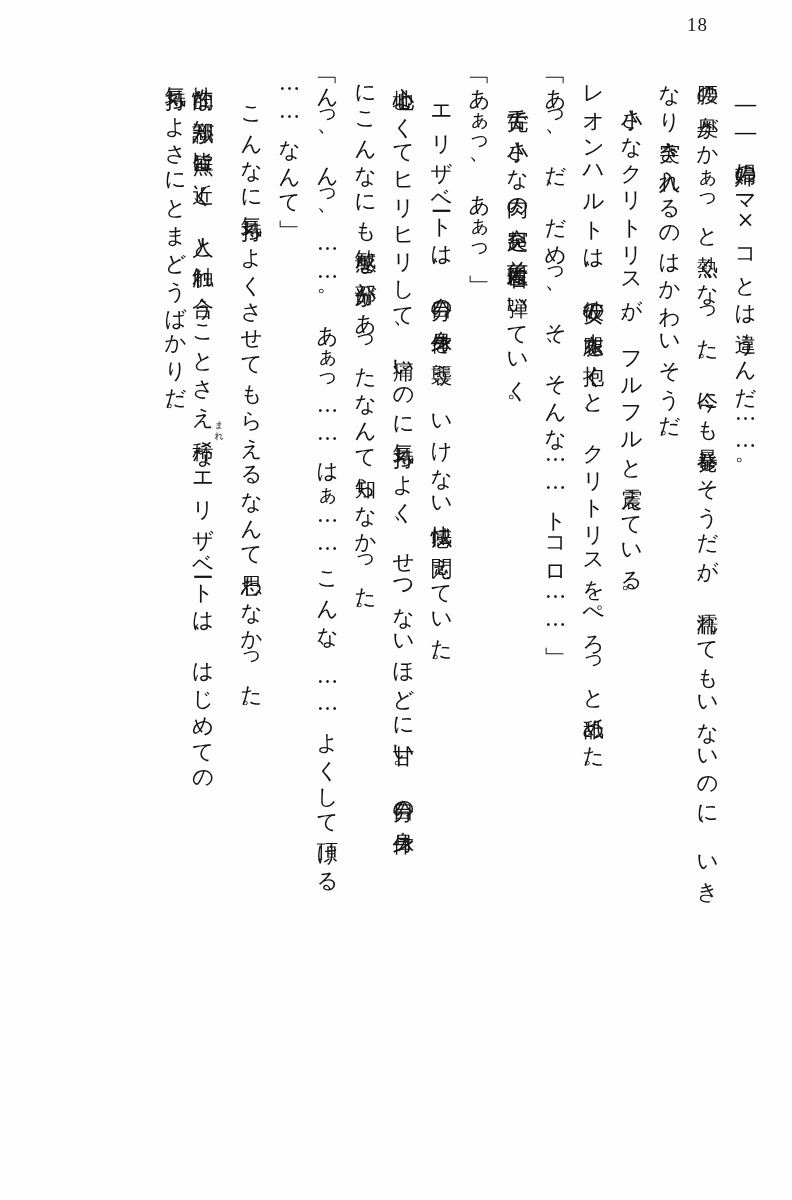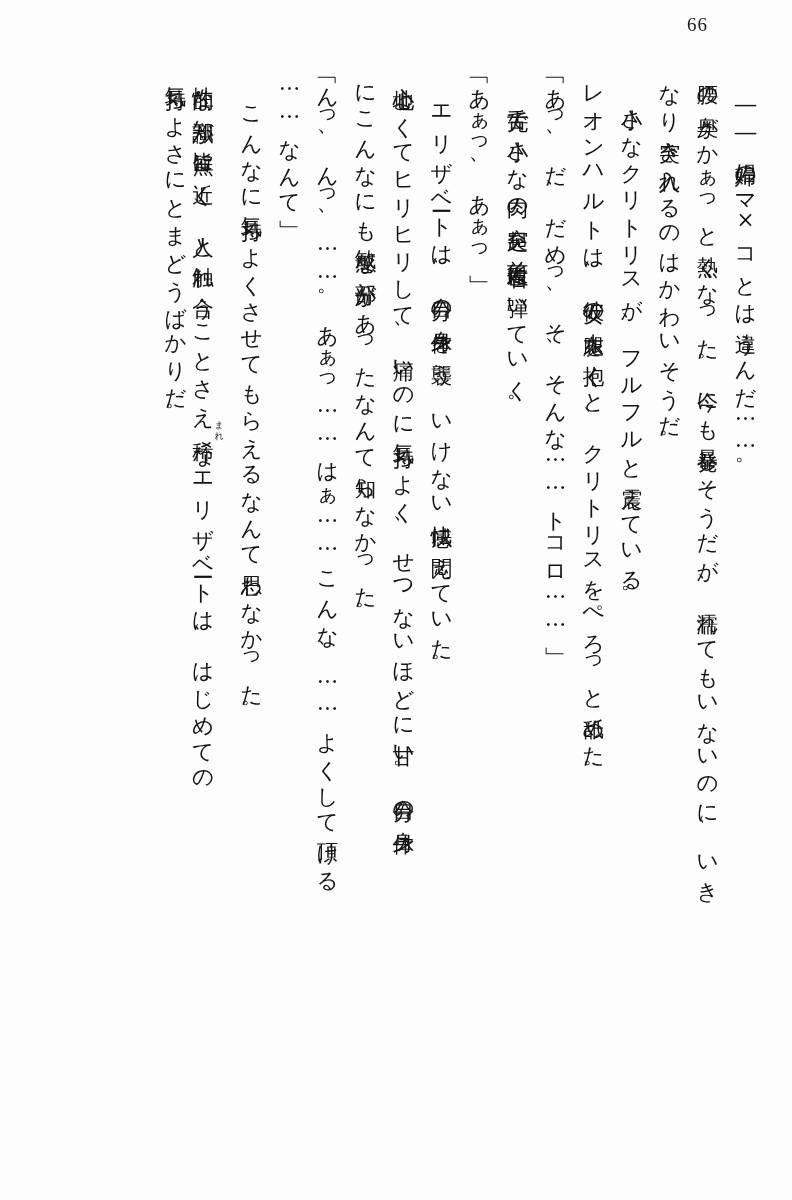--- a/index.html
+++ b/index.html
@@ -62,21 +62,21 @@
   rt {
     font-size: 9px;
     letter-spacing: 0px;
   }
 </style>
 </head>
 <body>
 
 <div class="page">
 
-  <div class="page-number">66</div>
+  <div class="page-number">18</div>
 
   <div class="text-body">
     <div class="vline indent">――娼婦のマ×コとは違うんだ……。</div>
     <div class="vline">腰の奥がかぁっと熱くなった。今にも暴発しそうだが、濡れてもいないのに、いき</div>
     <div class="vline">なり突き入れるのはかわいそうだ。</div>
     <div class="vline indent">小さなクリトリスが、フルフルと震えている。</div>
     <div class="vline">レオンハルトは、彼女の太腿を抱くと、クリトリスをぺろっと舐めた。</div>
     <div class="vline">「あっ、だ、だめっ、そ、そんな……トコロ……」</div>
     <div class="vline indent">舌先で小さな肉の突起を前後左右に弾いていく。</div>
     <div class="vline">「あぁっ、あぁっ」</div>

